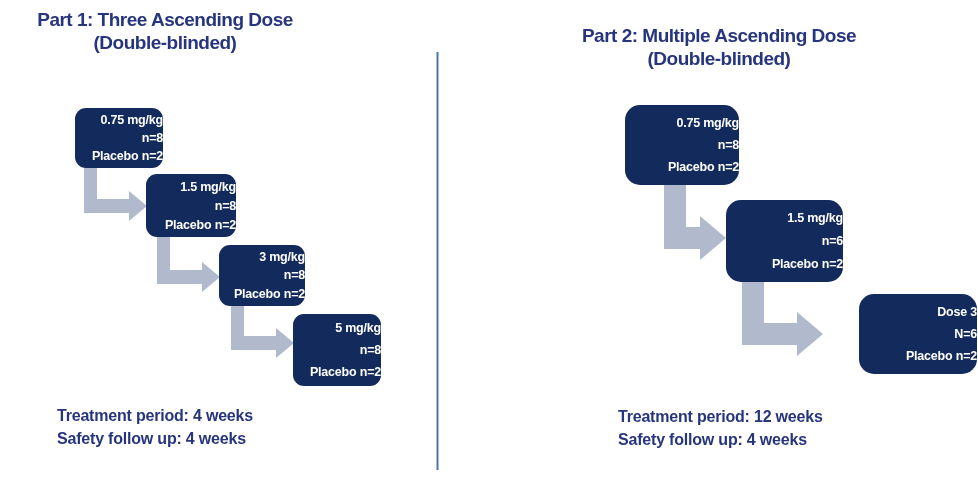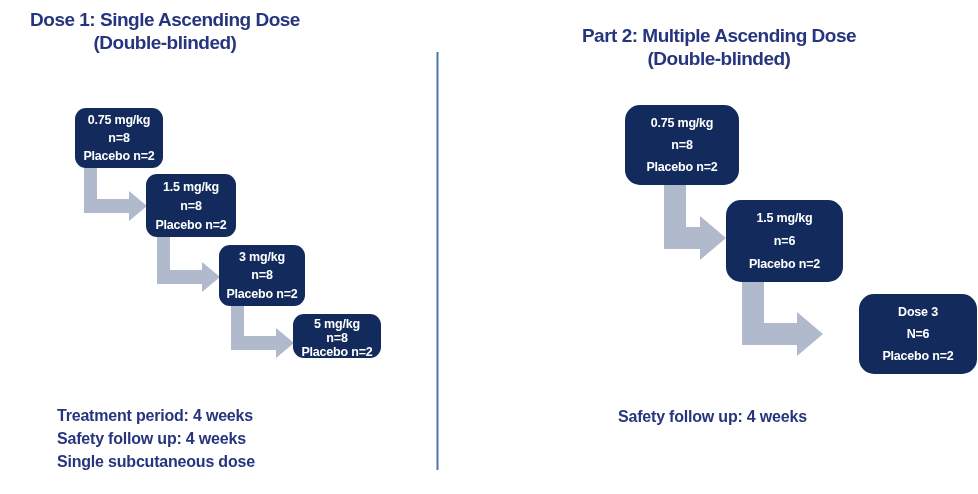--- a/index.html
+++ b/index.html
@@ -21,21 +21,21 @@
     color:var(--title_text,#26357D);
   }
   .dose-box{
     position:absolute;
     box-sizing:border-box;
     background:var(--box_fill,#122A5C);
     color:var(--box_text,#ffffff);
     display:flex;
     flex-direction:column;
     justify-content:space-around;
-    text-align:center;
+    text-align:right;
     font-weight:bold;
     font-size:12.5px;
     letter-spacing:-0.2px;
   }
   .dose-box.p1{border-radius:11px;padding:3px 0;}
   .dose-box.p2{border-radius:15px;padding:7px 0;}
   .notes{
     position:absolute;
     font-weight:bold;
     font-size:16px;
@@ -56,49 +56,48 @@
 
     <polygon points="84,166 97,166 97,199 129,199 129,191 147,206 129,221 129,213 84,213" fill="#B0BACC"></polygon>
     <polygon points="157,237 170,237 170,270 202,270 202,262 220,277 202,292 202,284 157,284" fill="#B0BACC"></polygon>
     <polygon points="231,306 244,306 244,336 276,336 276,328 294,343 276,358 276,350 231,350" fill="#B0BACC"></polygon>
 
     <polygon points="664,184 686,184 686,227 700,227 700,216 726,238 700,260 700,249 664,249" fill="#B0BACC"></polygon>
     <polygon points="742,281 764,281 764,323 797,323 797,312 823,334 797,356 797,345 742,345" fill="#B0BACC"></polygon>
   </svg>
 
   <div class="part-title" style="left:15px;top:8px;width:300px;">
-    <div>Dose 1: Single Ascending Dose</div>
+    <div>Part 1: Three Ascending Dose</div>
     <div>(Double-blinded)</div>
   </div>
 
   <div class="dose-box p1" style="left:75px;top:108px;width:88px;height:60px;">
     <div>0.75 mg/kg</div>
     <div>n=8</div>
     <div>Placebo n=2</div>
   </div>
   <div class="dose-box p1" style="left:146px;top:174px;width:90px;height:63px;">
     <div>1.5 mg/kg</div>
     <div>n=8</div>
     <div>Placebo n=2</div>
   </div>
   <div class="dose-box p1" style="left:219px;top:245px;width:86px;height:61px;">
     <div>3 mg/kg</div>
     <div>n=8</div>
     <div>Placebo n=2</div>
   </div>
-  <div class="dose-box p1" style="left:293px;top:314px;width:88px;height:44px;">
+  <div class="dose-box p1" style="left:293px;top:314px;width:88px;height:72px;">
     <div>5 mg/kg</div>
     <div>n=8</div>
     <div>Placebo n=2</div>
   </div>
 
   <div class="notes" style="left:57px;top:392px;">
     <div>Treatment period: 4 weeks</div>
     <div>Safety follow up: 4 weeks</div>
-    <div>Single subcutaneous dose</div>
   </div>
 
   <div class="part-title" style="left:566px;top:8px;width:306px;margin-top:16px;">
     <div>Part 2: Multiple Ascending Dose</div>
     <div>(Double-blinded)</div>
   </div>
 
   <div class="dose-box p2" style="left:625px;top:105px;width:114px;height:80px;">
     <div>0.75 mg/kg</div>
     <div>n=8</div>
@@ -109,16 +108,17 @@
     <div>n=6</div>
     <div>Placebo n=2</div>
   </div>
   <div class="dose-box p2" style="left:823px;top:294px;width:118px;height:80px;margin-left:36px;">
     <div>Dose 3</div>
     <div>N=6</div>
     <div>Placebo n=2</div>
   </div>
 
   <div class="notes" style="left:618px;top:393px;">
+    <div>Treatment period: 12 weeks</div>
     <div>Safety follow up: 4 weeks</div>
   </div>
 
 </div>
 
 </body></html>

